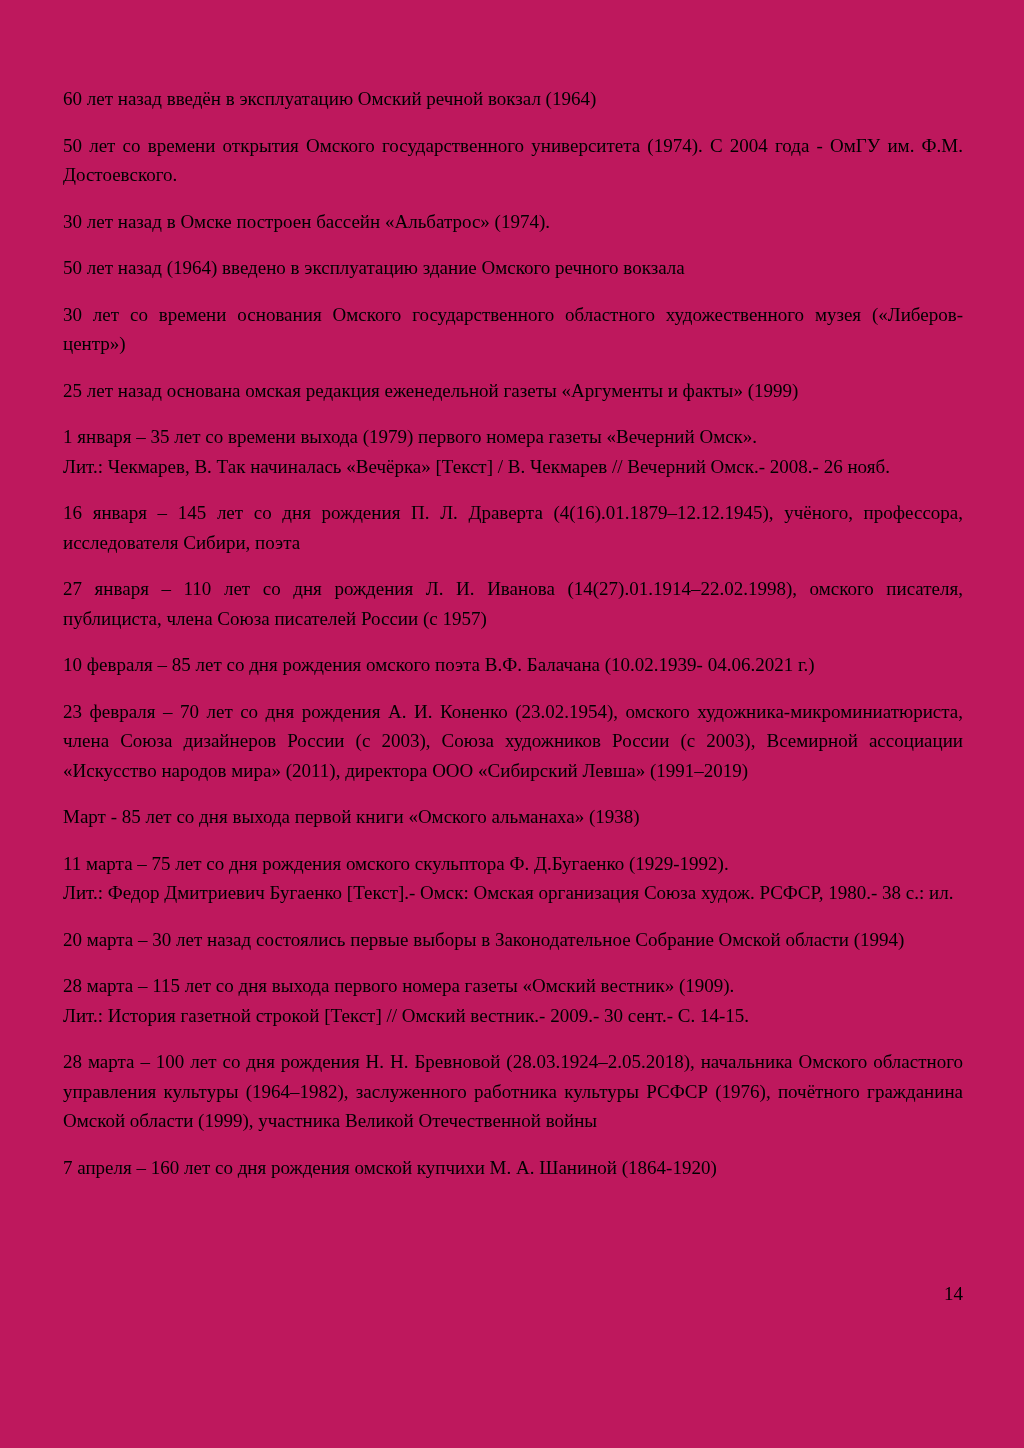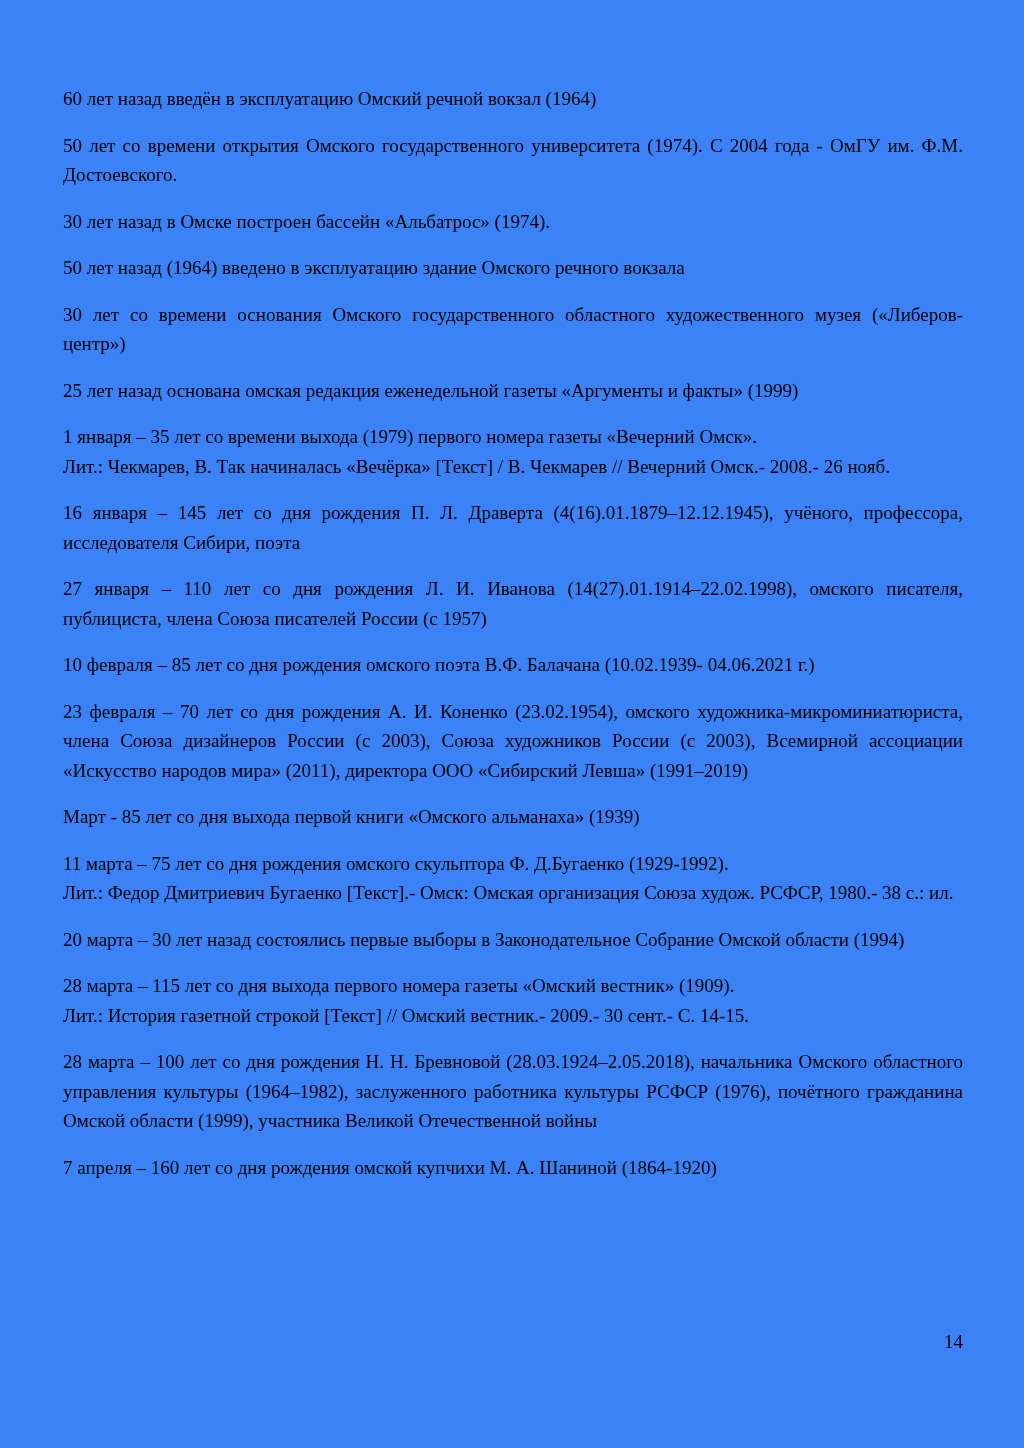--- a/index.html
+++ b/index.html
@@ -11,38 +11,38 @@
     width: 1024px;
     height: 1448px;
     font-family: "Liberation Serif", "DejaVu Serif", serif;
     color: #000000;
     overflow: hidden;
   }
   .page {
     position: relative;
     width: 1024px;
     height: 1448px;
-    background: #3b82f6;
+    background: #be185d;
   }
   .content {
     position: absolute;
     left: 63px;
     top: 84px;
     width: 900px;
   }
   p.entry {
     margin: 0 0 17px 0;
     font-size: 19px;
     line-height: 29.5px;
     text-align: justify;
     text-align-last: left;
   }
   .page-number {
     position: absolute;
-    top: 1331px;
+    top: 1283px;
     right: 61px;
     font-size: 19px;
     line-height: 22px;
   }
 </style>
 </head>
 <body>
 
 <div class="page">
   <div class="content">
@@ -64,21 +64,21 @@
 
 
     <p class="entry"><span>16 января – 145 лет со дня рождения П. Л. Драверта (4(16).01.1879–12.12.1945), учёного, профессора, исследователя Сибири, поэта</span></p>
 
     <p class="entry"><span>27 января – 110 лет со дня рождения Л. И. Иванова (14(27).01.1914–22.02.1998), омского писателя, публициста, члена Союза писателей России (с 1957)</span></p>
 
     <p class="entry"><span>10 февраля – 85 лет со дня рождения омского поэта В.Ф. Балачана (10.02.1939- 04.06.2021 г.)</span></p>
 
     <p class="entry"><span>23 февраля – 70 лет со дня рождения А. И. Коненко (23.02.1954), омского художника-микроминиатюриста, члена Союза дизайнеров России (с 2003), Союза художников России (с 2003), Всемирной ассоциации «Искусство народов мира» (2011), директора ООО «Сибирский Левша» (1991–2019)</span></p>
 
-    <p class="entry"><span>Март - 85 лет со дня выхода первой книги «Омского альманаха» (1939)</span></p>
+    <p class="entry"><span>Март - 85 лет со дня выхода первой книги «Омского альманаха» (1938)</span></p>
 
     <p class="entry"><span>11 марта – 75 лет со дня рождения омского скульптора Ф. Д.Бугаенко (1929-1992).</span><br><span>Лит.: Федор Дмитриевич Бугаенко [Текст].- Омск: Омская организация Союза худож. РСФСР, 1980.- 38 с.: ил.</span></p>
 
     <p class="entry"><span>20 марта – 30 лет назад состоялись первые выборы в Законодательное Собрание Омской области (1994)</span></p>
 
     <p class="entry"><span>28 марта – 115 лет со дня выхода первого номера газеты «Омский вестник» (1909).</span><br><span>Лит.: История газетной строкой [Текст] // Омский вестник.- 2009.- 30 сент.- С. 14-15.</span></p>
 
     <p class="entry"><span>28 марта – 100 лет со дня рождения Н. Н. Бревновой (28.03.1924–2.05.2018), начальника Омского областного управления культуры (1964–1982), заслуженного работника культуры РСФСР (1976), почётного гражданина Омской области (1999), участника Великой Отечественной войны</span></p>
 
     <p class="entry"><span>7 апреля – 160 лет со дня рождения омской купчихи М. А. Шаниной (1864-1920)</span></p>

